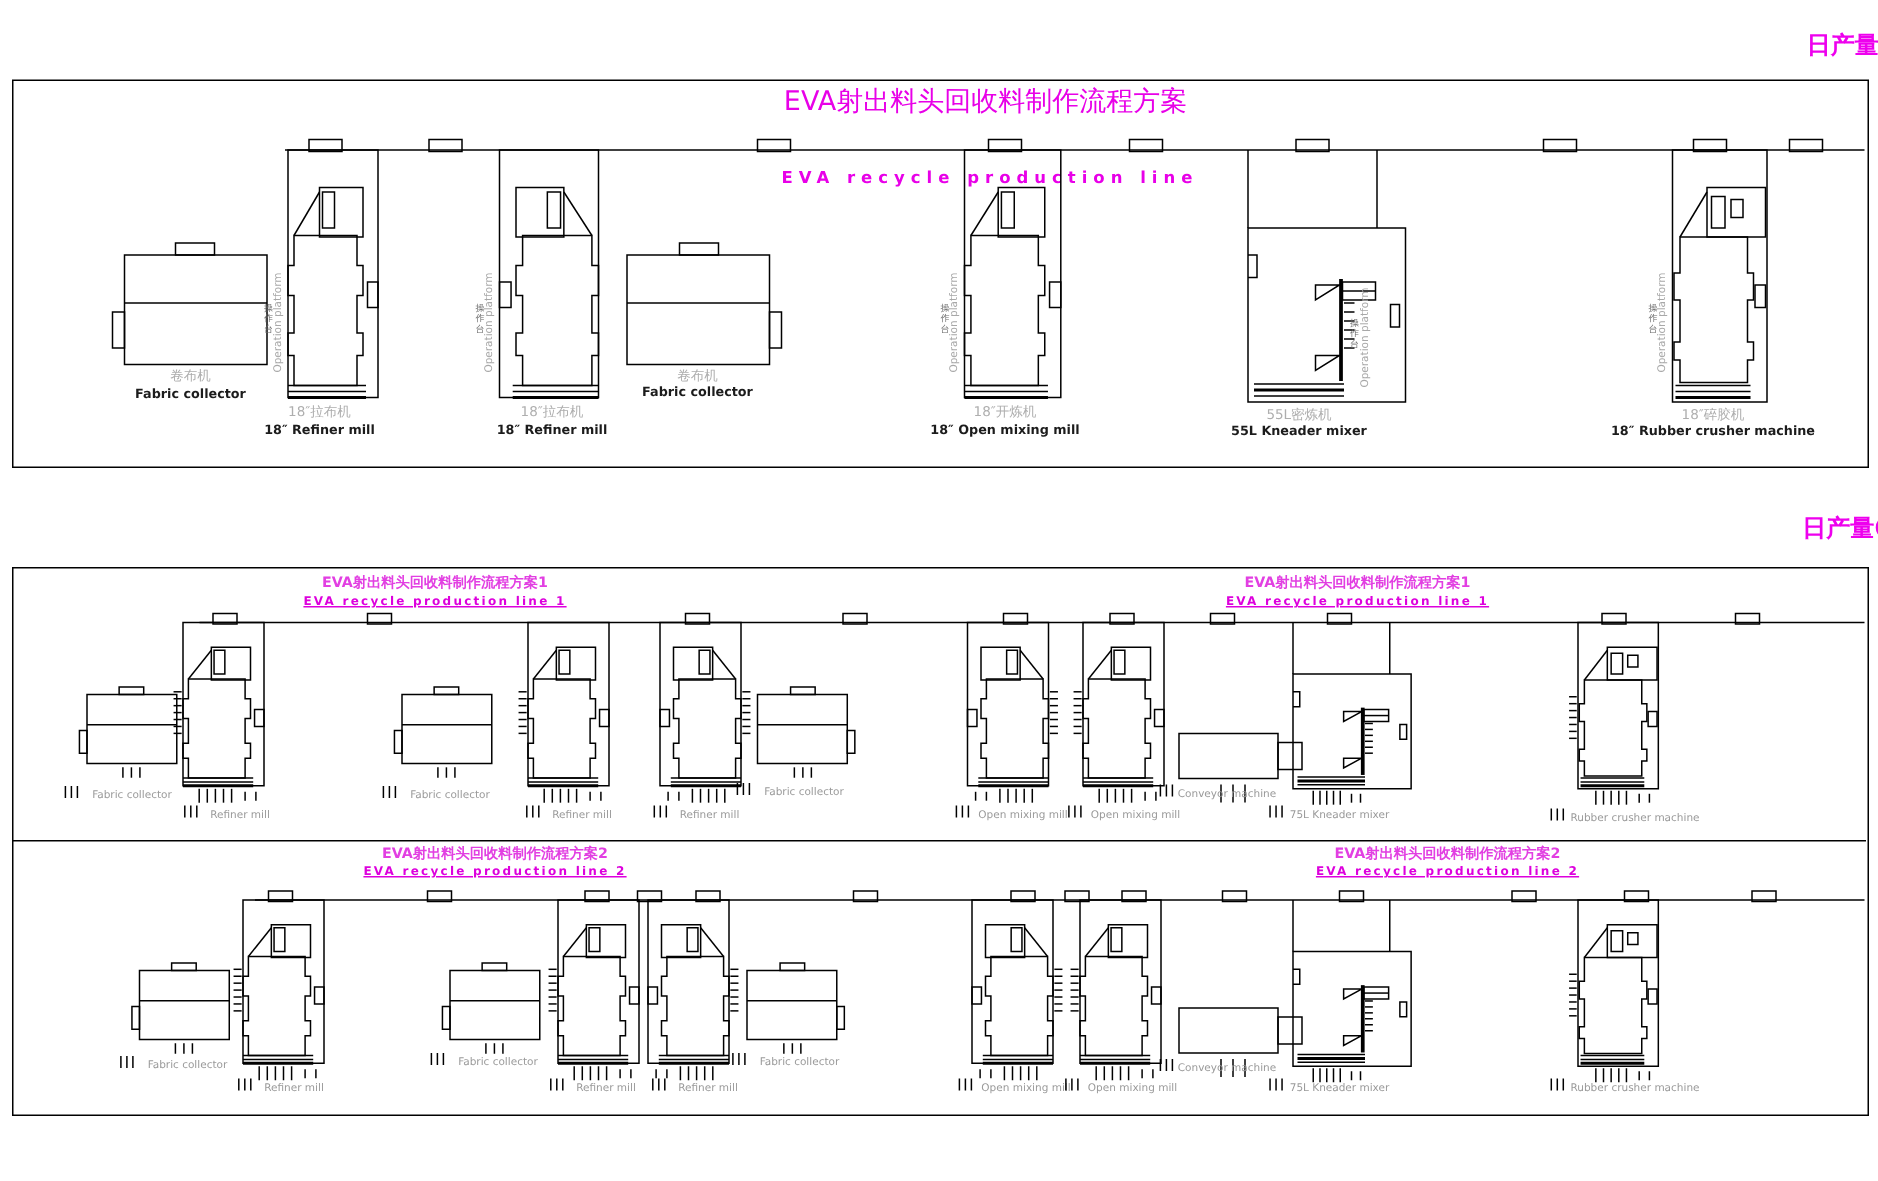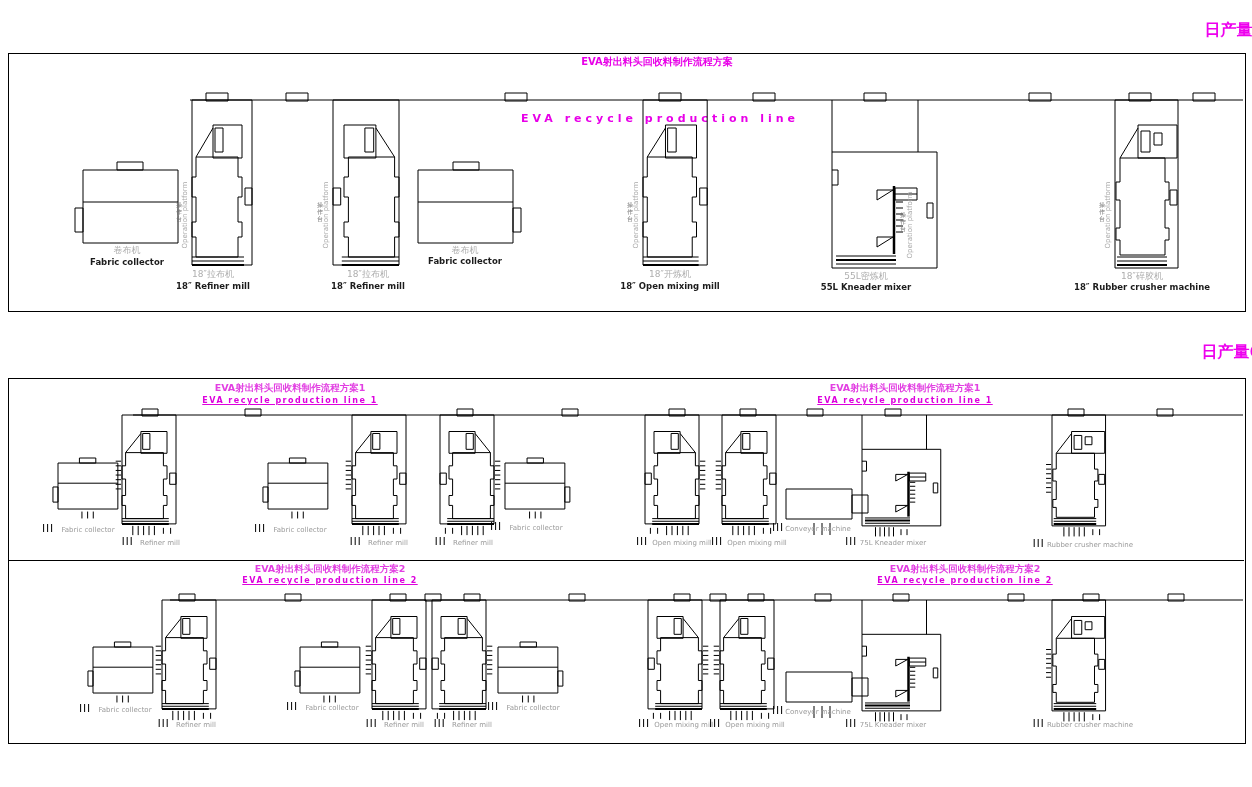--- a/index.html
+++ b/index.html
@@ -1,21 +1,21 @@
 <!DOCTYPE html>
 <html><head>
 <meta charset="utf-8">
 <style>
   html,body{margin:0;padding:0;background:#ffffff;}
   .page{position:relative;width:1252px;height:787px;background:#fff;overflow:hidden;
         font-family:"DejaVu Sans","Liberation Sans",sans-serif;}
   .abs{position:absolute;}
   .tag{font-size:16px;font-weight:bold;color:#ee00ee;white-space:nowrap;transform:translateX(-50%);}
   .panel{border:1px solid #000;}
-  .ptzh{font-size:10px;font-weight:bold;color:#e800e8;white-space:nowrap;transform:translateX(-50%);}
+  .ptzh{font-size:18px;font-weight:normal;color:#e800e8;white-space:nowrap;transform:translateX(-50%);}
   .pten{font-size:11px;font-weight:bold;color:#e800e8;letter-spacing:4px;white-space:nowrap;transform:translateX(-50%);margin-top:40px;}
   .ltzh{font-size:9.5px;font-weight:bold;color:#e23fe2;white-space:nowrap;transform:translateX(-50%);}
   .lten{font-size:8px;font-weight:bold;color:#dd00dd;letter-spacing:1.5px;white-space:nowrap;transform:translateX(-50%);text-decoration:underline;}
   .divider{background:#000;height:1px;}
   svg#diagram{position:absolute;left:0;top:0;stroke:#000;fill:none;}
   svg#diagram text{stroke:none;text-anchor:middle;}
   svg#diagram .mzh{fill:#aeaeae;font-size:9px;font-family:"DejaVu Sans",sans-serif;}
   svg#diagram .men{fill:#1c1c1c;font-size:8.5px;font-weight:bold;font-family:"DejaVu Sans",sans-serif;}
   svg#diagram .gen{fill:#9a9a9a;font-size:7px;font-family:"DejaVu Sans",sans-serif;}
   svg#diagram .pf{fill:#a8a8a8;font-size:7px;font-family:"DejaVu Sans",sans-serif;}

